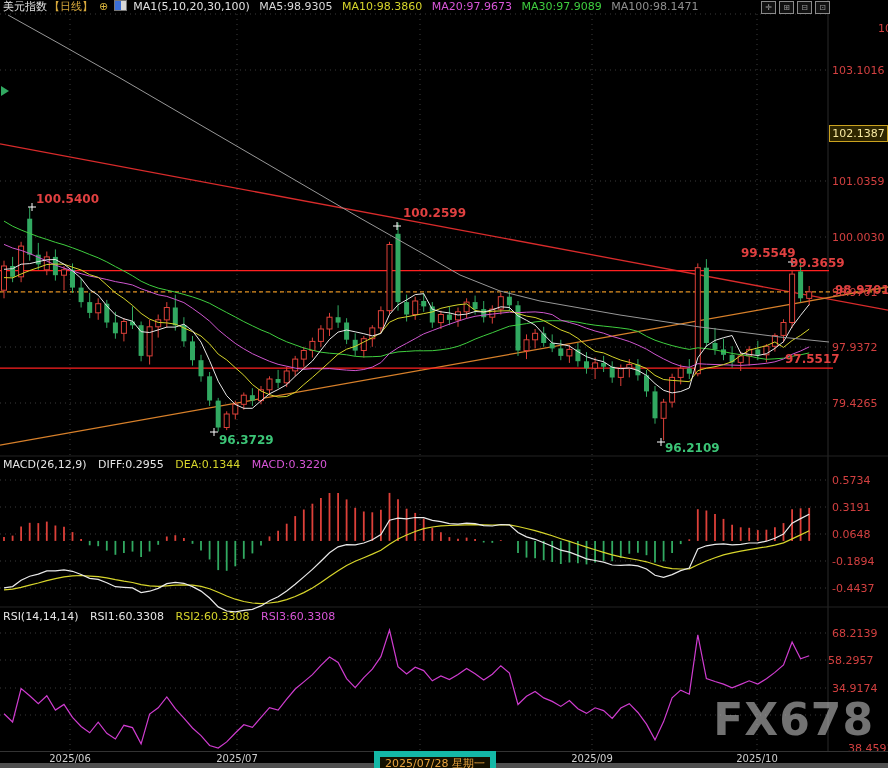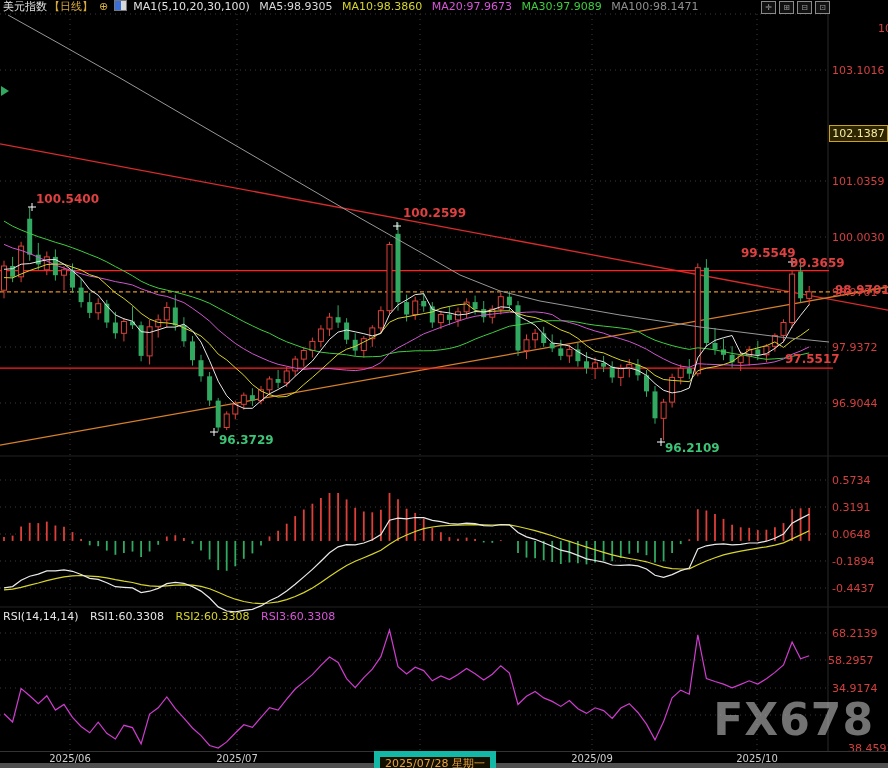--- a/index.html
+++ b/index.html
@@ -385,36 +385,42 @@
     <span style="color:#8f8f8f">MA100:98.1471</span>
   </div>
 
   <div id="toolbar">
     <div class="tbicon">✛</div>
     <div class="tbicon">⊞</div>
     <div class="tbicon">⊟</div>
     <div class="tbicon">⊡</div>
   </div>
 
+  <div class="ind-hdr" style="top:458px">
+    <span style="color:#e5e5e5;margin-right:8px">MACD(26,12,9)</span>
+    <span style="color:#e5e5e5;margin-right:8px">DIFF:0.2955</span>
+    <span style="color:#d7d52b;margin-right:8px">DEA:0.1344</span>
+    <span style="color:#d856d8">MACD:0.3220</span>
+  </div>
 
   <div class="ind-hdr" style="top:610px">
     <span style="color:#e5e5e5;margin-right:8px">RSI(14,14,14)</span>
     <span style="color:#e5e5e5;margin-right:8px">RSI1:60.3308</span>
     <span style="color:#d7d52b;margin-right:8px">RSI2:60.3308</span>
     <span style="color:#d856d8">RSI3:60.3308</span>
   </div>
 
   <div id="price-axis">
       <div class="axis-label" style="left: 832px; top: 28px; margin-left: 46px;">104.1345</div>
       <div class="axis-label" style="left: 832px; top: 70px;">103.1016</div>
       <div class="axis-label" style="left: 832px; top: 181px;">101.0359</div>
       <div class="axis-label" style="left: 832px; top: 237px;">100.0030</div>
       <div class="axis-label" style="left: 832px; top: 292px;">98.9701</div>
       <div class="axis-label" style="left: 832px; top: 347px;">97.9372</div>
-      <div class="axis-label" style="left: 832px; top: 403px;">96.9044</div>
+      <div class="axis-label" style="left: 832px; top: 403px;">79.4265</div>
     </div>
   <div id="macd-axis">
       <div class="axis-label" style="left: 832px; top: 480px;">0.5734</div>
       <div class="axis-label" style="left: 832px; top: 507px;">0.3191</div>
       <div class="axis-label" style="left: 832px; top: 534px;">0.0648</div>
       <div class="axis-label" style="left: 832px; top: 561px;">-0.1894</div>
       <div class="axis-label" style="left: 832px; top: 588px; text-align: right;">-0.4437</div>
     </div>
   <div id="rsi-axis">
       <div class="axis-label" style="left: 832px; top: 633px;">68.2139</div>

